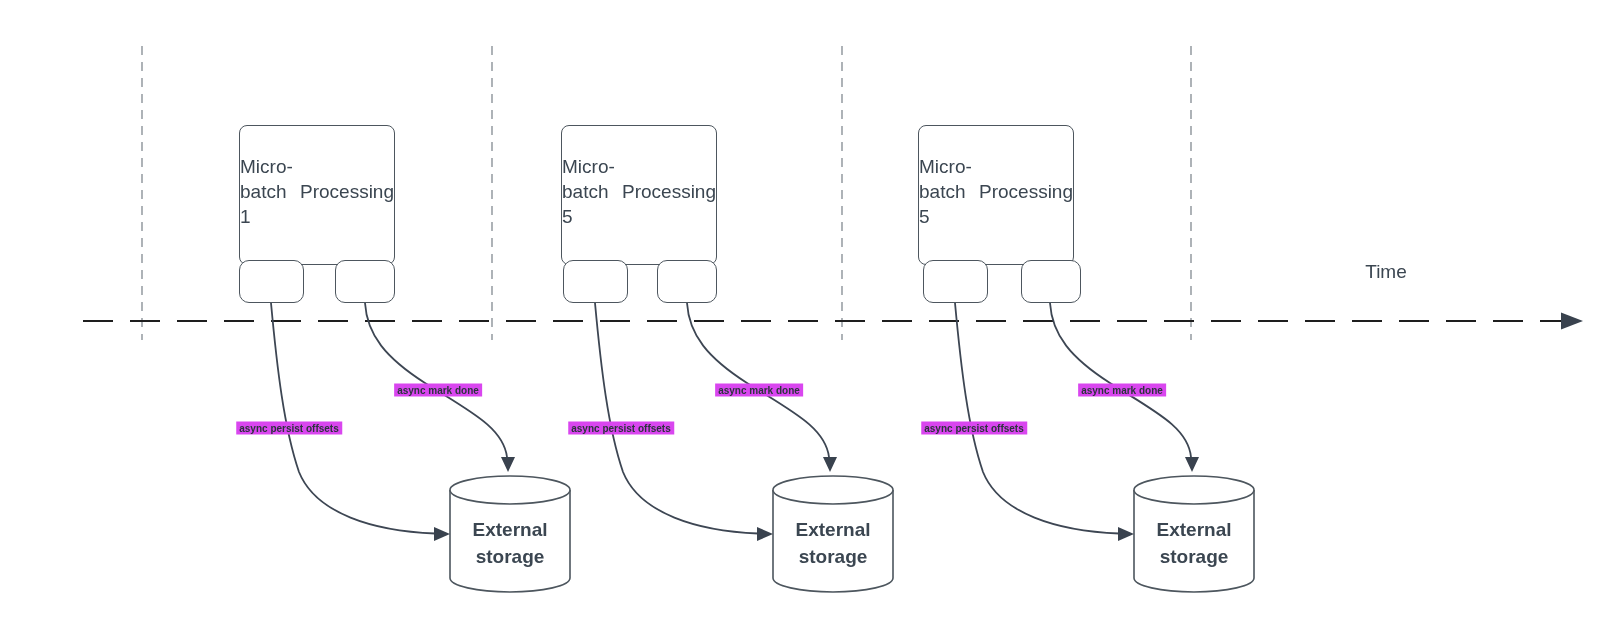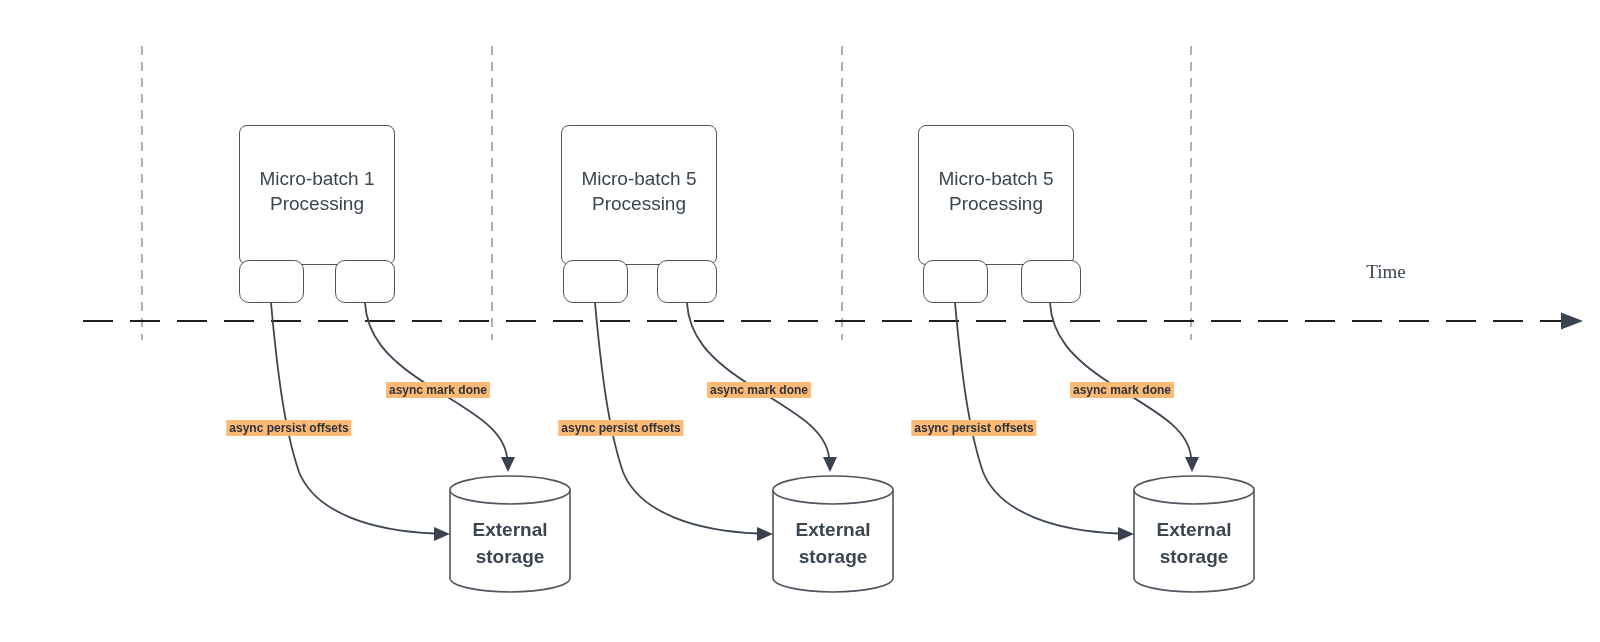--- a/index.html
+++ b/index.html
@@ -31,21 +31,20 @@
   .main-box {
     position: absolute;
     top: 125px;
     width: 156px;
     height: 140px;
     border: 1.6px solid #4d565e;
     border-radius: 8px;
     box-sizing: border-box;
     background: #ffffff;
     display: flex;
-    flex-direction: column;
     align-items: center;
     justify-content: center;
     padding-bottom: 8px;
     color: #3b4651;
     font-size: 19px;
     line-height: 25px;
   }
   .sub-box {
     position: absolute;
     top: 260px;
@@ -55,44 +54,43 @@
     box-sizing: border-box;
     background: #ffffff;
   }
   .sub-a { width: 65px; }
   .sub-b { width: 60px; }
 
   
   .async-label {
     position: absolute;
     transform: translate(-50%, -50%);
-    font-size: 12px;
+    font-size: 10px;
     font-weight: bold;
     color: #2c333d;
-    background: #fdba74;
+    background: #d946ef;
     padding: 1px 3px;
     white-space: nowrap;
   }
   .storage-label {
     position: absolute;
     transform: translate(-50%, -50%);
     font-size: 19px;
     line-height: 27px;
     color: #3b4651;
     text-align: center;
     white-space: nowrap;
     font-weight: bold;
   }
   .time-label {
     position: absolute;
     transform: translate(-50%, -50%);
     font-size: 19px;
     color: #3b4651;
     white-space: nowrap;
-    font-family: Liberation Serif, serif;
   }
 
   
   .g1 .main-box { left: 239px; }  .g1 .sub-a { left: 239px; }  .g1 .sub-b { left: 335px; }
   .g2 .main-box { left: 561px; }  .g2 .sub-a { left: 563px; }  .g2 .sub-b { left: 657px; }
   .g3 .main-box { left: 918px; }  .g3 .sub-a { left: 923px; }  .g3 .sub-b { left: 1021px; }
 
   .g1 .persist-label   { left: 289px;  top: 428px; }
   .g2 .persist-label   { left: 621px;  top: 428px; }
   .g3 .persist-label   { left: 974px;  top: 428px; }

